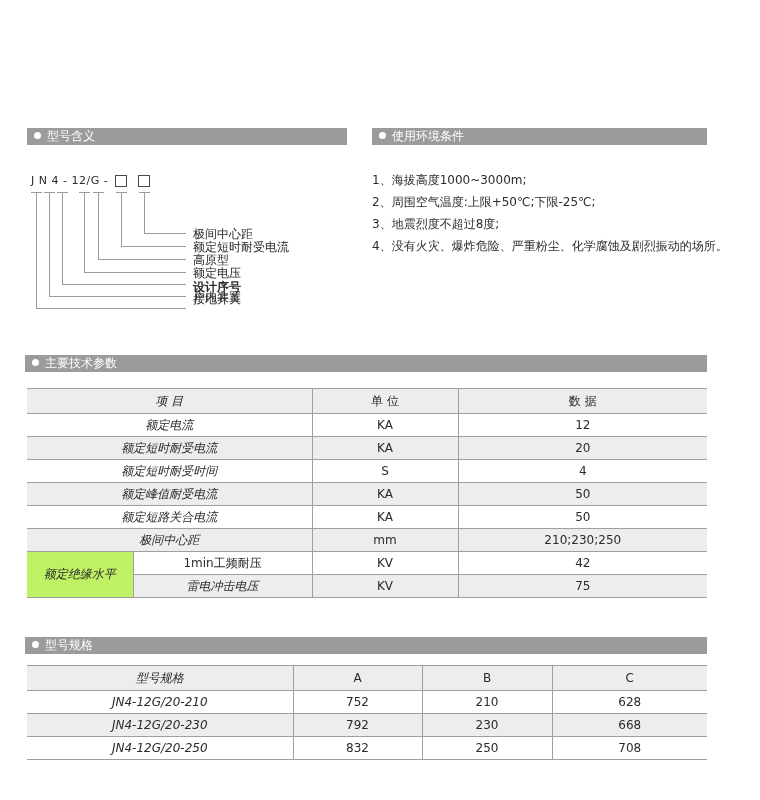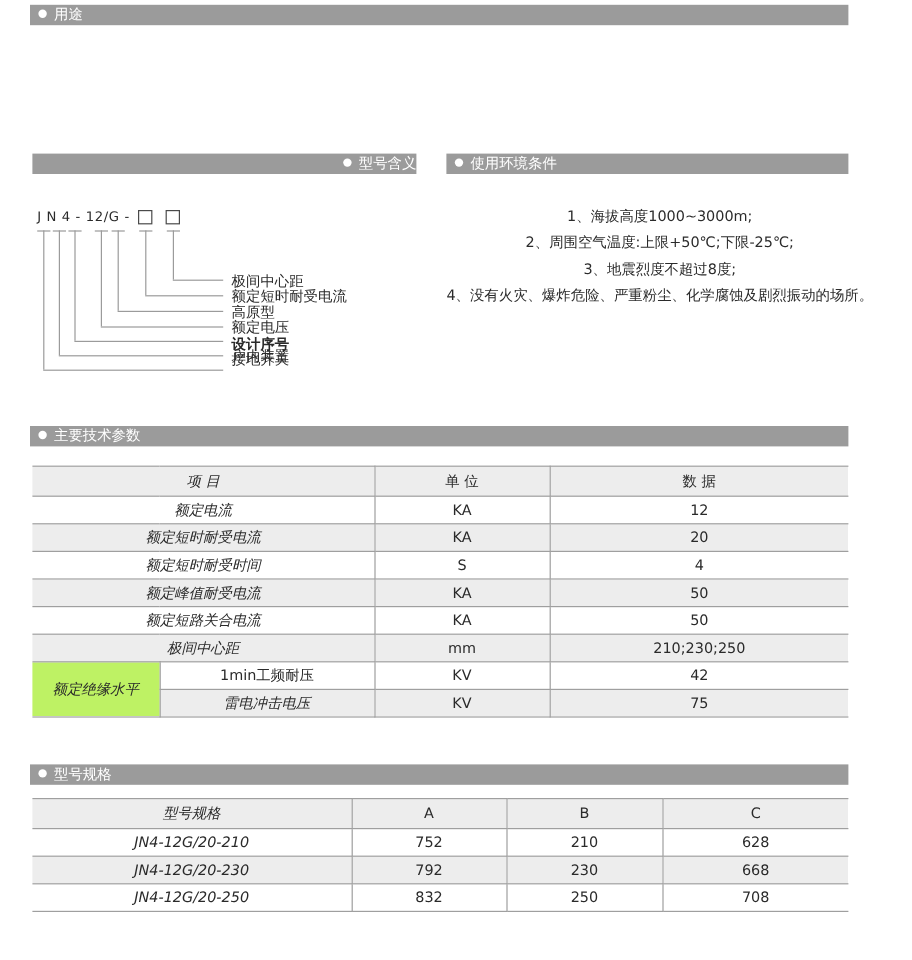--- a/index.html
+++ b/index.html
@@ -18,21 +18,21 @@
     display:inline-block; width:7px; height:7px; border-radius:50%;
     background:#ffffff; margin-right:6px; vertical-align:1px;
   }
   
   .para {
     position:absolute; left:25px; top:31px; width:690px;
     font-size:12px; line-height:22px; text-align:justify; text-indent:2em;
     color:#2a2a2a;
   }
   
-  .envlist { position:absolute; left:372px; top:169px; font-size:12px; line-height:22px;text-align:center; }
+  .envlist { position:absolute; left:372px; top:169px; font-size:12px; line-height:22px; }
   .envlist div { white-space:nowrap; }
   
   .dg-model {
     position:absolute; left:31px; top:174px; font-size:11px;
     letter-spacing:0.5px; color:#2a2a2a; white-space:nowrap;
   }
   .dg-box { position:absolute; top:175px; width:10px; height:10px; border:1px solid #4a4a4a; background:#ffffff; }
   .dg-cap { position:absolute; top:192px; width:11px; height:1px; background:#9b9b9b; }
   .dg-v   { position:absolute; width:1px; background:#9b9b9b; top:192px; }
   .dg-h   { position:absolute; height:1px; background:#9b9b9b; }
@@ -48,25 +48,22 @@
   .tbl tr { height:23px; }
   .tbl tr.hdr { height:25px; background:#ededed; }
   .tbl tr.alt { background:#ededed; }
   .tbl td.grp { background:#bef264; }
 </style>
 </head>
 <body>
 
 <div class="page">
 
-  <div class="bar" style="left:25px; top:4px; width:682px;">
-    <span class="bullet"></span><span>用途</span>
-  </div>
-
-  <div class="bar" style="left:27px; top:128px; width:320px;text-align:right;">
+
+  <div class="bar" style="left:27px; top:128px; width:320px;">
     <span class="bullet"></span><span>型号含义</span>
   </div>
 
   <div class="dg-model">J N 4 - 12/G -</div>
   <div class="dg-box" style="left:115px;"></div>
   <div class="dg-box" style="left:138px;"></div>
 
   <div class="dg-cap" style="left:31px;"></div>
   <div class="dg-cap" style="left:44px;"></div>
   <div class="dg-cap" style="left:57px;"></div>

